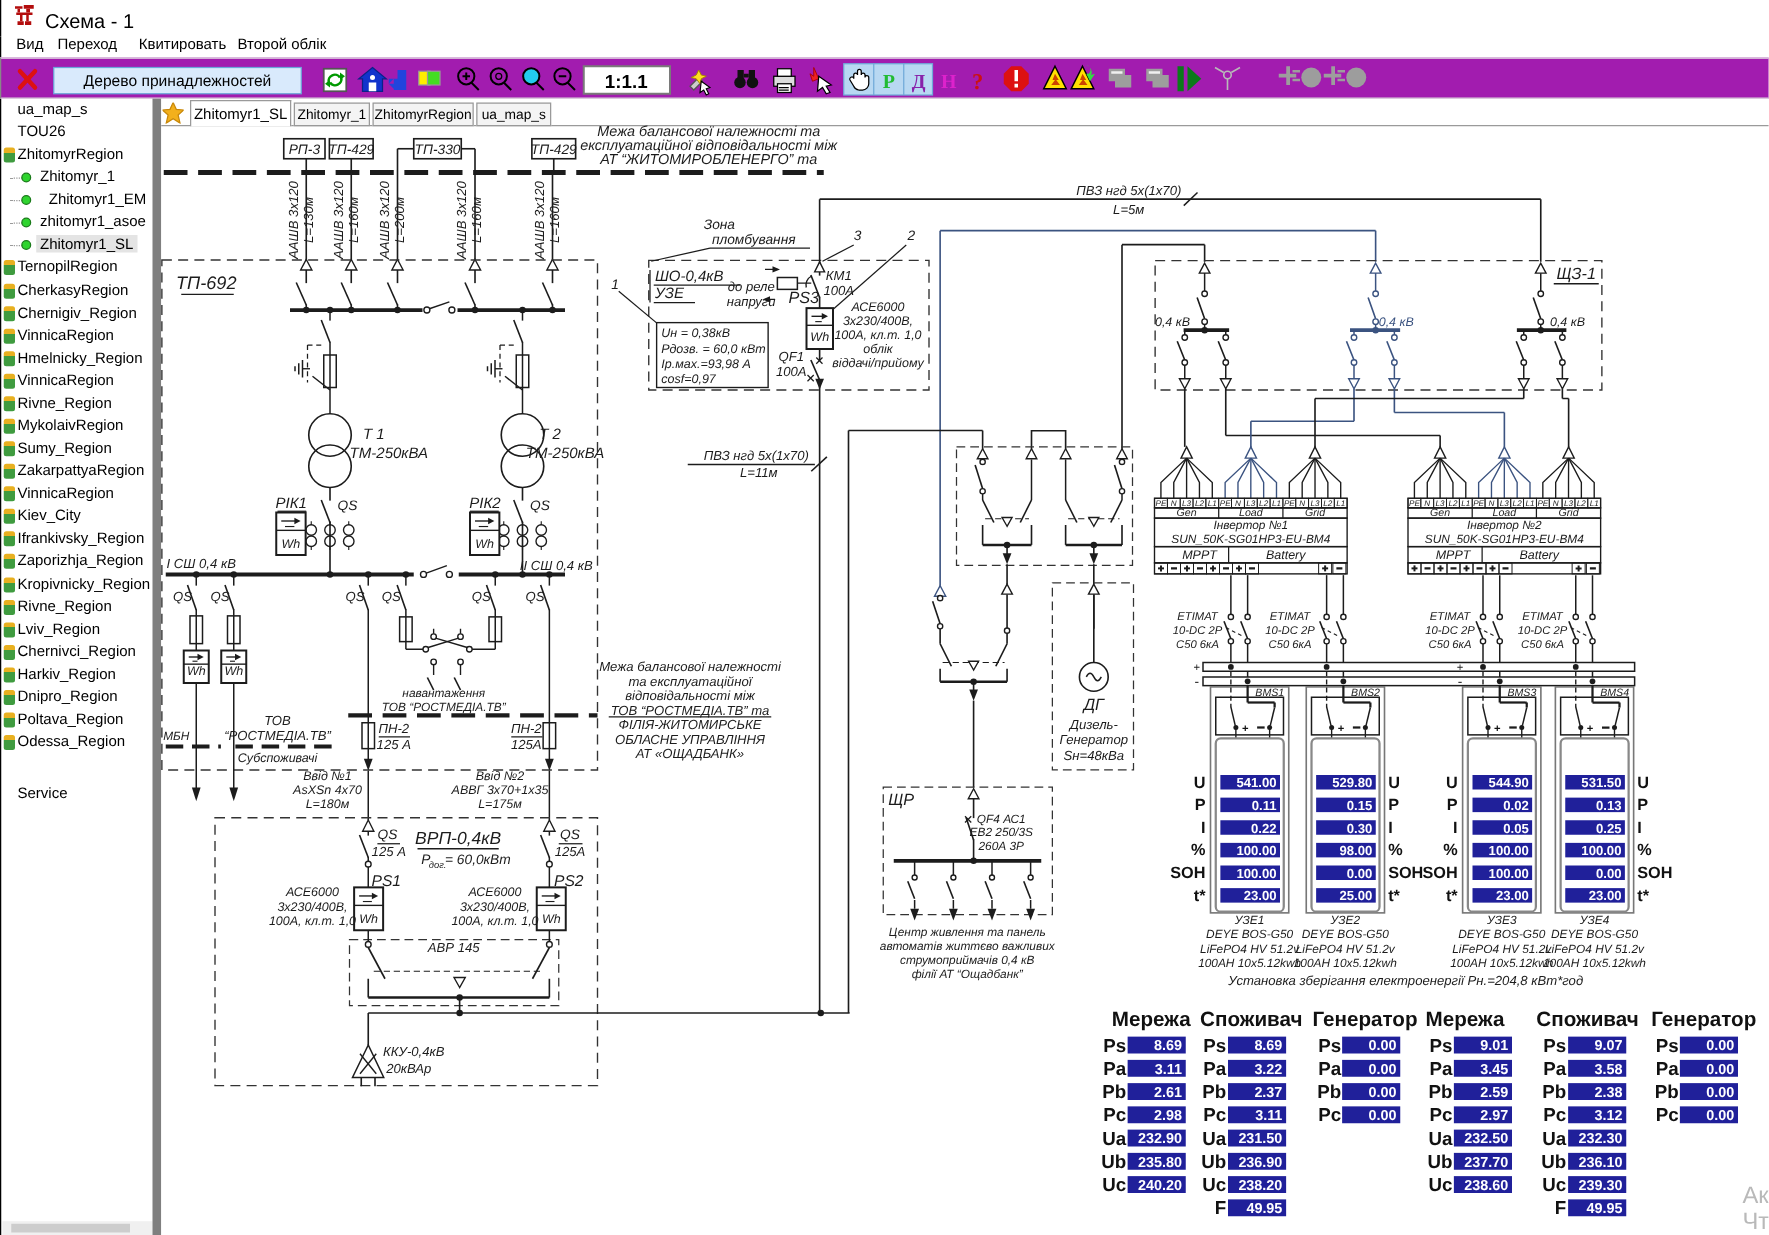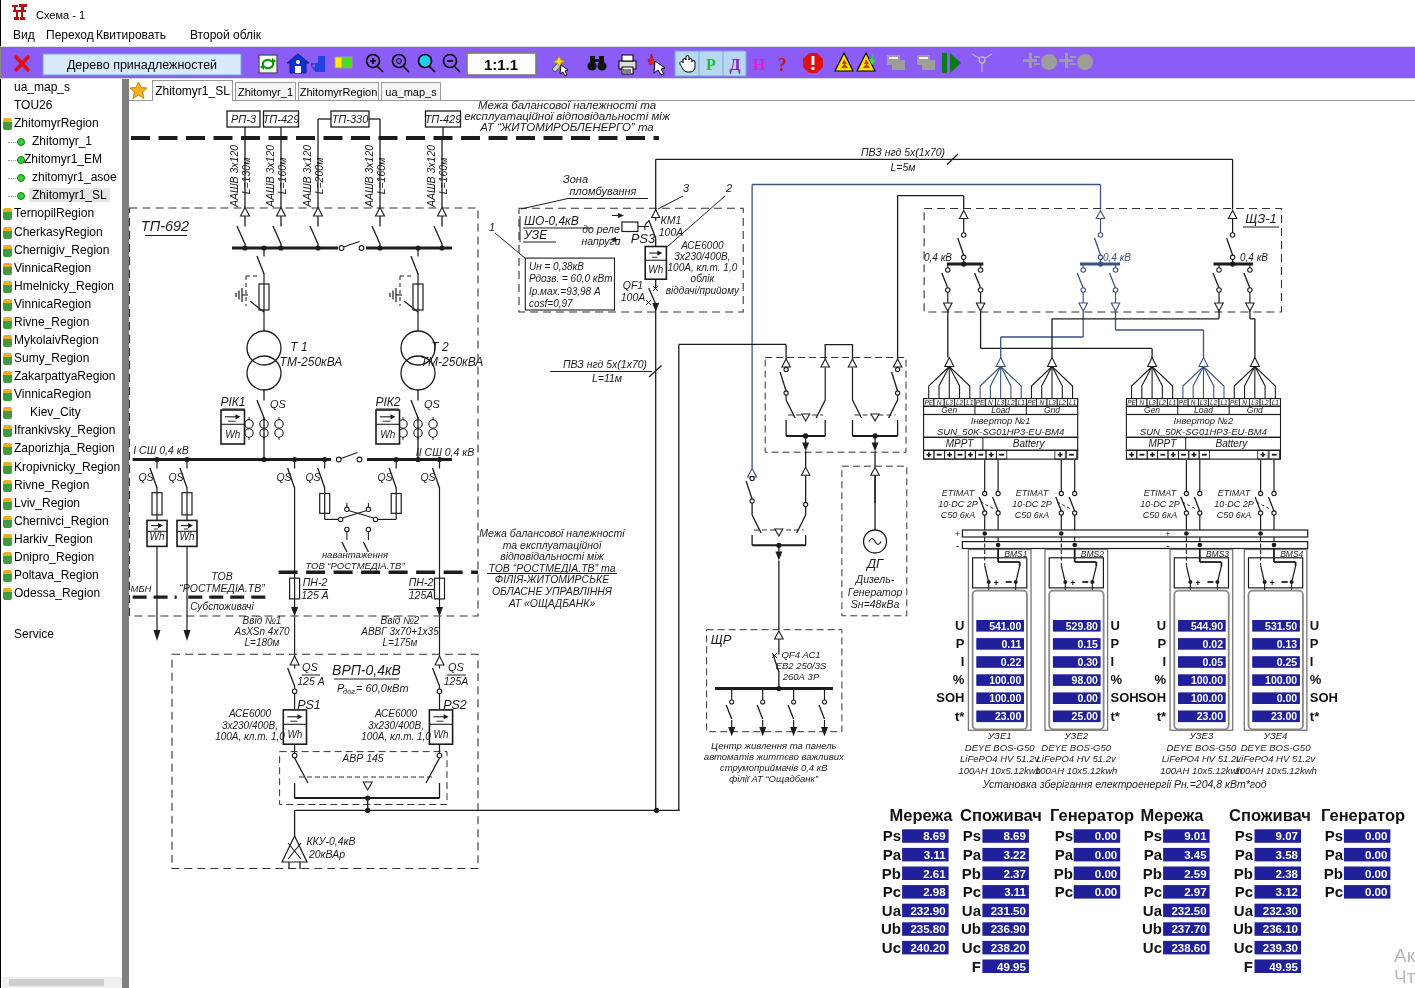--- a/index.html
+++ b/index.html
@@ -1,20 +1,20 @@
 <!DOCTYPE html>
 <html><head><meta charset="utf-8"><style>
 * { margin:0; padding:0; box-sizing:border-box; }
 body { width:1415px; height:988px; position:relative; overflow:hidden;
   font-family:"Liberation Sans", sans-serif; background:#fff; }
 #titlebar { position:absolute; left:0; top:0; width:1415px; height:29px; background:#fff; border-left:1px solid #000; }
-#title { position:absolute; left:35px; top:9px; font-size:11px; color:#000; }
+#title { position:absolute; left:35px; top:9px; font-size:16px; color:#000; }
 #menubar { position:absolute; left:0; top:29px; width:1415px; height:17px; background:#fff; border-left:1px solid #000; font-size:12px; }
 .mitem { position:absolute; top:-1px; }
-#toolbar { position:absolute; left:0; top:46px; width:1415px; height:33px; background:#8b5cf6;
+#toolbar { position:absolute; left:0; top:46px; width:1415px; height:33px; background:#a21caf;
   border-top:1px solid #e3e3e3; border-bottom:1px solid #d8d8d8; border-left:1px solid #888; }
 #treepanel { position:absolute; left:0; top:79px; width:122px; height:909px; background:#fff;
   border-left:1px solid #000; font-size:12px; overflow:hidden; }
 .titem { position:absolute; white-space:nowrap; color:#000; }
 .ticon { position:absolute; left:2px; width:9px; height:12px;
   background: linear-gradient(180deg,#e8b020 0 4px,#3f9b3f 4px 100%); border-radius:2px; }
 .tdots { position:absolute; left:7px; width:10px; border-top:1px dotted #9a9a9a; }
 .tdot { position:absolute; left:16px; width:8px; height:8px; background:#2fd42f; border:1px solid #1a7a1a; border-radius:50%; }
 #treescroll { position:absolute; left:1px; bottom:0; width:121px; height:11px; background:#f0f0f0; }
 #treethumb { position:absolute; left:7px; bottom:2px; width:95px; height:7px; background:#cdcdcd; }
@@ -37,21 +37,21 @@
     <rect x="4" y="8" width="2" height="5" fill="#b30d0d"></rect>
       <rect x="9" y="8" width="2" height="5" fill="#b30d0d"></rect>
     <rect x="2" y="13" width="5" height="3" fill="#b30d0d"></rect>
       <rect x="8" y="13" width="5" height="3" fill="#b30d0d"></rect>
   </svg>
   <div id="title">Схема - 1</div>
 </div>
 <div id="menubar">
   <div class="mitem" style="left:12px">Вид</div>
   <div class="mitem" style="left:45px">Переход</div>
-  <div class="mitem" style="left:95px">Квитировать</div>
+  <div class="mitem" style="left:110px">Квитировать</div>
   <div class="mitem" style="left:189px">Второй облік</div>
 </div>
 <div id="toolbar">
   <svg width="1415" height="33" style="position:absolute;left:0;top:0">
     <g stroke="#dd1111" stroke-width="3.6" stroke-linecap="round">
       <line x1="15" y1="10" x2="27" y2="23"></line>
         <line x1="27" y1="10" x2="15" y2="23"></line>
       </g>
     <rect x="42" y="7" width="198" height="21" fill="#d9eafc" stroke="#6ba6d9"></rect>
     <text x="141" y="22" text-anchor="middle" font-size="12.5" fill="#000" font-family="Liberation Sans">Дерево принадлежностей</text>
@@ -170,21 +170,21 @@
 <div id="treepanel">
     <div class="titem" style="top:1px;left:13px">ua_map_s</div>
     <div class="titem" style="top:19px;left:13px">TOU26</div>
     <div class="ticon" style="top:39px"></div>
     <div class="titem" style="top:37px;left:13px">ZhitomyrRegion</div>
     <div class="tdots" style="top:63px"></div>
     <div class="tdot" style="top:59px"></div>
     <div class="titem" style="top:55px;left:31px;padding:0 3px;margin-left:-3px">Zhitomyr_1</div>
     <div class="tdots" style="top:81px"></div>
     <div class="tdot" style="top:77px"></div>
-    <div class="titem" style="top:73px;left:23px;padding:0 3px;margin-left:-3px">Zhitomyr1_EM</div>
+    <div class="titem" style="top:73px;left:38px;padding:0 3px;margin-left:-3px">Zhitomyr1_EM</div>
     <div class="tdots" style="top:99px"></div>
     <div class="tdot" style="top:95px"></div>
     <div class="titem" style="top:91px;left:31px;padding:0 3px;margin-left:-3px">zhitomyr1_asoe</div>
     <div class="tdots" style="top:117px"></div>
     <div class="tdot" style="top:113px"></div>
     <div class="titem" style="top:109px;left:31px;background:#e4e4e4;padding:0 3px;margin-left:-3px">Zhitomyr1_SL</div>
     <div class="ticon" style="top:129px"></div>
     <div class="titem" style="top:127px;left:13px">TernopilRegion</div>
     <div class="ticon" style="top:148px"></div>
     <div class="titem" style="top:146px;left:13px">CherkasyRegion</div>
@@ -200,21 +200,21 @@
     <div class="titem" style="top:236px;left:13px">Rivne_Region</div>
     <div class="ticon" style="top:256px"></div>
     <div class="titem" style="top:254px;left:13px">MykolaivRegion</div>
     <div class="ticon" style="top:274px"></div>
     <div class="titem" style="top:272px;left:13px">Sumy_Region</div>
     <div class="ticon" style="top:292px"></div>
     <div class="titem" style="top:290px;left:13px">ZakarpattyaRegion</div>
     <div class="ticon" style="top:310px"></div>
     <div class="titem" style="top:308px;left:13px">VinnicaRegion</div>
     <div class="ticon" style="top:328px"></div>
-    <div class="titem" style="top:326px;left:29px">Kiev_City</div>
+    <div class="titem" style="top:326px;left:13px">Kiev_City</div>
     <div class="ticon" style="top:346px"></div>
     <div class="titem" style="top:344px;left:13px">Ifrankivsky_Region</div>
     <div class="ticon" style="top:364px"></div>
     <div class="titem" style="top:362px;left:13px">Zaporizhja_Region</div>
     <div class="ticon" style="top:383px"></div>
     <div class="titem" style="top:381px;left:13px">Kropivnicky_Region</div>
     <div class="ticon" style="top:401px"></div>
     <div class="titem" style="top:399px;left:13px">Rivne_Region</div>
     <div class="ticon" style="top:419px"></div>
     <div class="titem" style="top:417px;left:13px">Lviv_Region</div>

